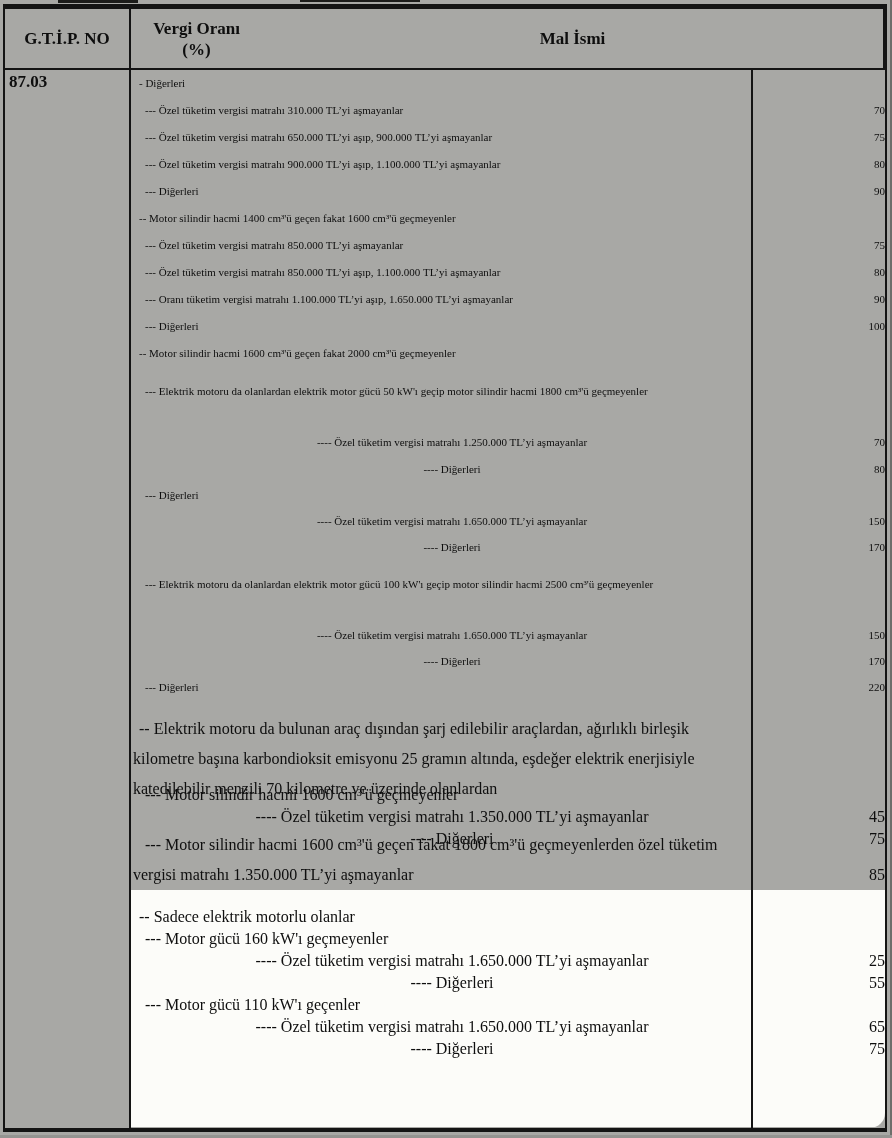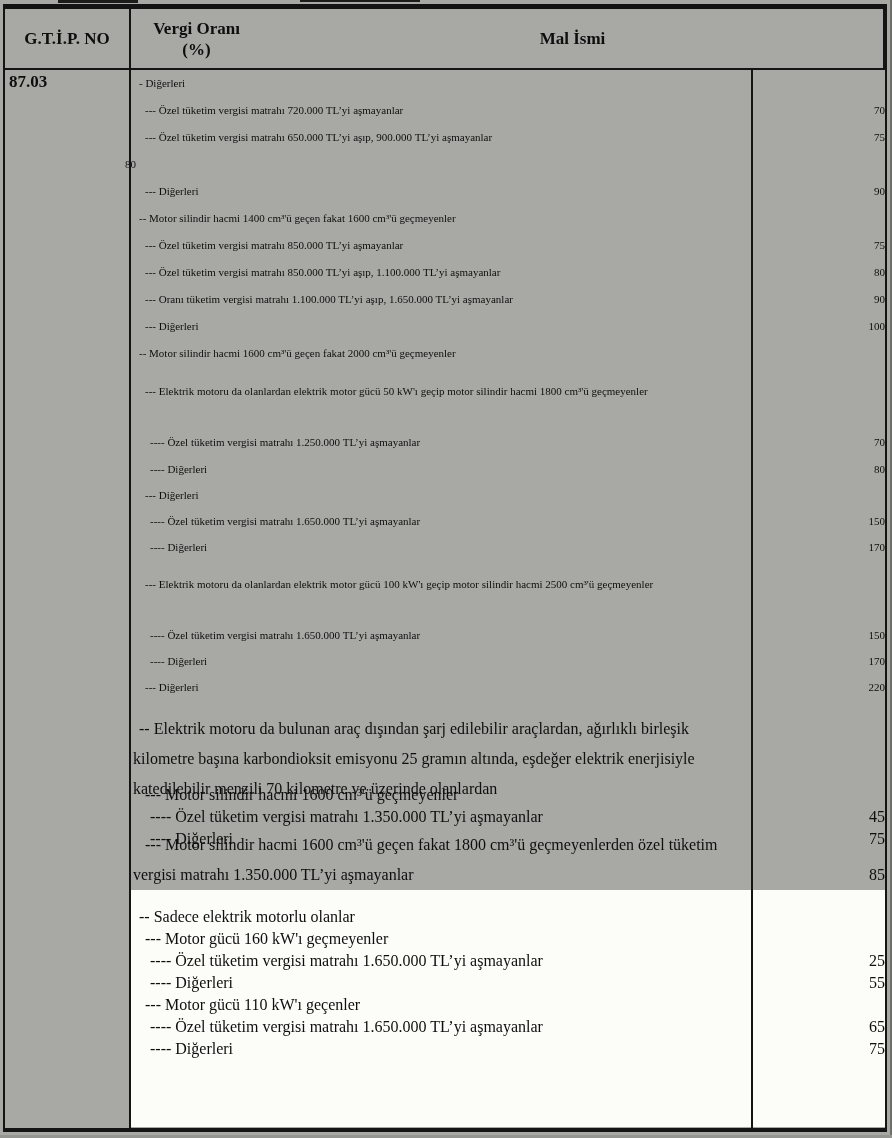--- a/index.html
+++ b/index.html
@@ -18,34 +18,34 @@
     box-sizing:border-box;
     border:2px solid #141414;border-top-width:5px;border-bottom-width:4px;
     display:flex;flex-direction:column;
   }
   .thead{display:flex;height:59px;border-bottom:2px solid #141414;font-weight:bold;}
   .th{display:flex;align-items:center;justify-content:center;font-size:17px;box-sizing:border-box;}
   .th.c1{width:126px;border-right:2px solid #141414;}
   .th.c2{flex:1;border-right:2px solid #141414;}
   .th.c3{width:131px;flex-direction:column;line-height:21px;}
 
-  .tbody{position:relative;flex:1;overflow:hidden;display:flex;flex-direction:column;}
+  .tbody{position:relative;flex:1;overflow:hidden;display:flex;flex-direction:column;border-radius:15px;}
   .vline{position:absolute;top:0;bottom:0;width:2px;background:#141414;z-index:3;}
   .v1{left:124px;}
   .v2{left:746px;}
   .gtip{position:absolute;left:4px;top:2px;font-weight:bold;font-size:17px;z-index:2;}
 
   .row{display:flex;align-items:flex-start;position:relative;z-index:1;}
   .cell-text{flex:1;margin-left:126px;padding-left:2px;}
   .cell-rate{width:131px;text-align:right;}
 
   .lvl1 .cell-text{text-indent:6px;}
   .lvl2 .cell-text{text-indent:6px;}
   .lvl3 .cell-text{text-indent:12px;}
-  .lvl4 .cell-text{text-indent:17px;}
+  .lvl4 .cell-text{text-indent:17px;text-align:center;}
 
   
   #rows-upper .row{height:27px;line-height:27px;font-size:11px;}
   #rows-upper .row:nth-child(n+14){height:26px;line-height:26px;}
   #rows-upper .row.wrap2{height:62px;padding-top:12px;line-height:25px;box-sizing:border-box;}
 
   .spacer{height:12px;}
 
   
   #rows-ev .row{height:22px;line-height:30px;font-size:16px;}
@@ -82,28 +82,29 @@
       <div class="gtip">87.03</div>
       <div class="vline v1"></div>
       <div class="vline v2"></div>
 
       <div id="rows-upper">
           <div class="row lvl1">
             <div class="cell-text">- Diğerleri</div>
             <div class="cell-rate"></div>
           </div>
           <div class="row lvl3">
-            <div class="cell-text">--- Özel tüketim vergisi matrahı 720.000 TL’yi aşmayanlar</div>
+            <div class="cell-text">--- Özel tüketim vergisi matrahı 310.000 TL’yi aşmayanlar</div>
             <div class="cell-rate">70</div>
           </div>
           <div class="row lvl3">
             <div class="cell-text">--- Özel tüketim vergisi matrahı 650.000 TL’yi aşıp, 900.000 TL’yi aşmayanlar</div>
             <div class="cell-rate">75</div>
           </div>
           <div class="row lvl3">
+            <div class="cell-text">--- Özel tüketim vergisi matrahı 900.000 TL’yi aşıp, 1.100.000 TL’yi aşmayanlar</div>
             <div class="cell-rate">80</div>
           </div>
           <div class="row lvl3">
             <div class="cell-text">--- Diğerleri</div>
             <div class="cell-rate">90</div>
           </div>
           <div class="row lvl2">
             <div class="cell-text">-- Motor silindir hacmi 1400 cm³'ü geçen fakat 1600 cm³'ü geçmeyenler</div>
             <div class="cell-rate"></div>
           </div>

